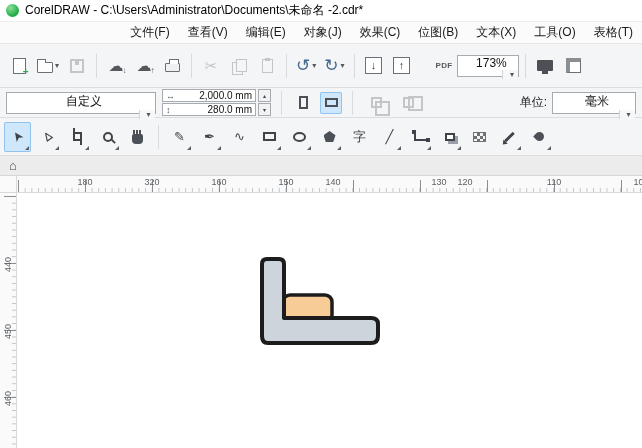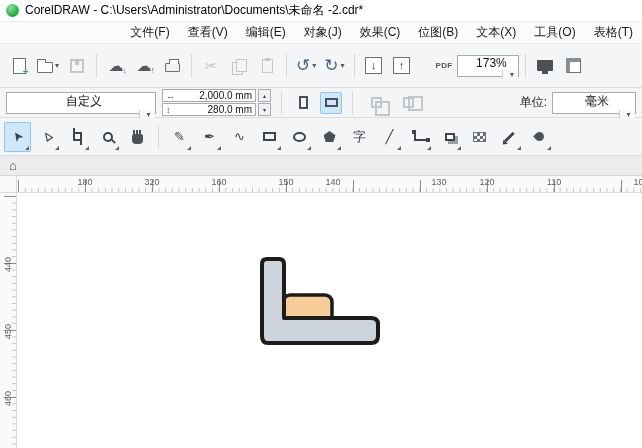--- a/index.html
+++ b/index.html
@@ -362,21 +362,21 @@
 
   <div class="rulerrow">
     <div class="corner"></div>
     <div class="hruler">
       <span class="num" style="left:68px">180</span>
       <span class="num" style="left:135px">320</span>
       <span class="num" style="left:202px">160</span>
       <span class="num" style="left:269px">150</span>
       <span class="num" style="left:316px">140</span>
       <span class="num" style="left:422px">130</span>
-      <span class="num" style="left:470px">120</span>
+      <span class="num" style="left:448px">120</span>
       <span class="num" style="left:537px">110</span>
       <span class="num" style="left:624px">100</span>
     </div>
   </div>
 
   <div class="contentrow">
     <div class="vruler">
       <span class="num" style="top:79px">440</span>
       <span class="num" style="top:146px">450</span>
       <span class="num" style="top:213px">460</span>

